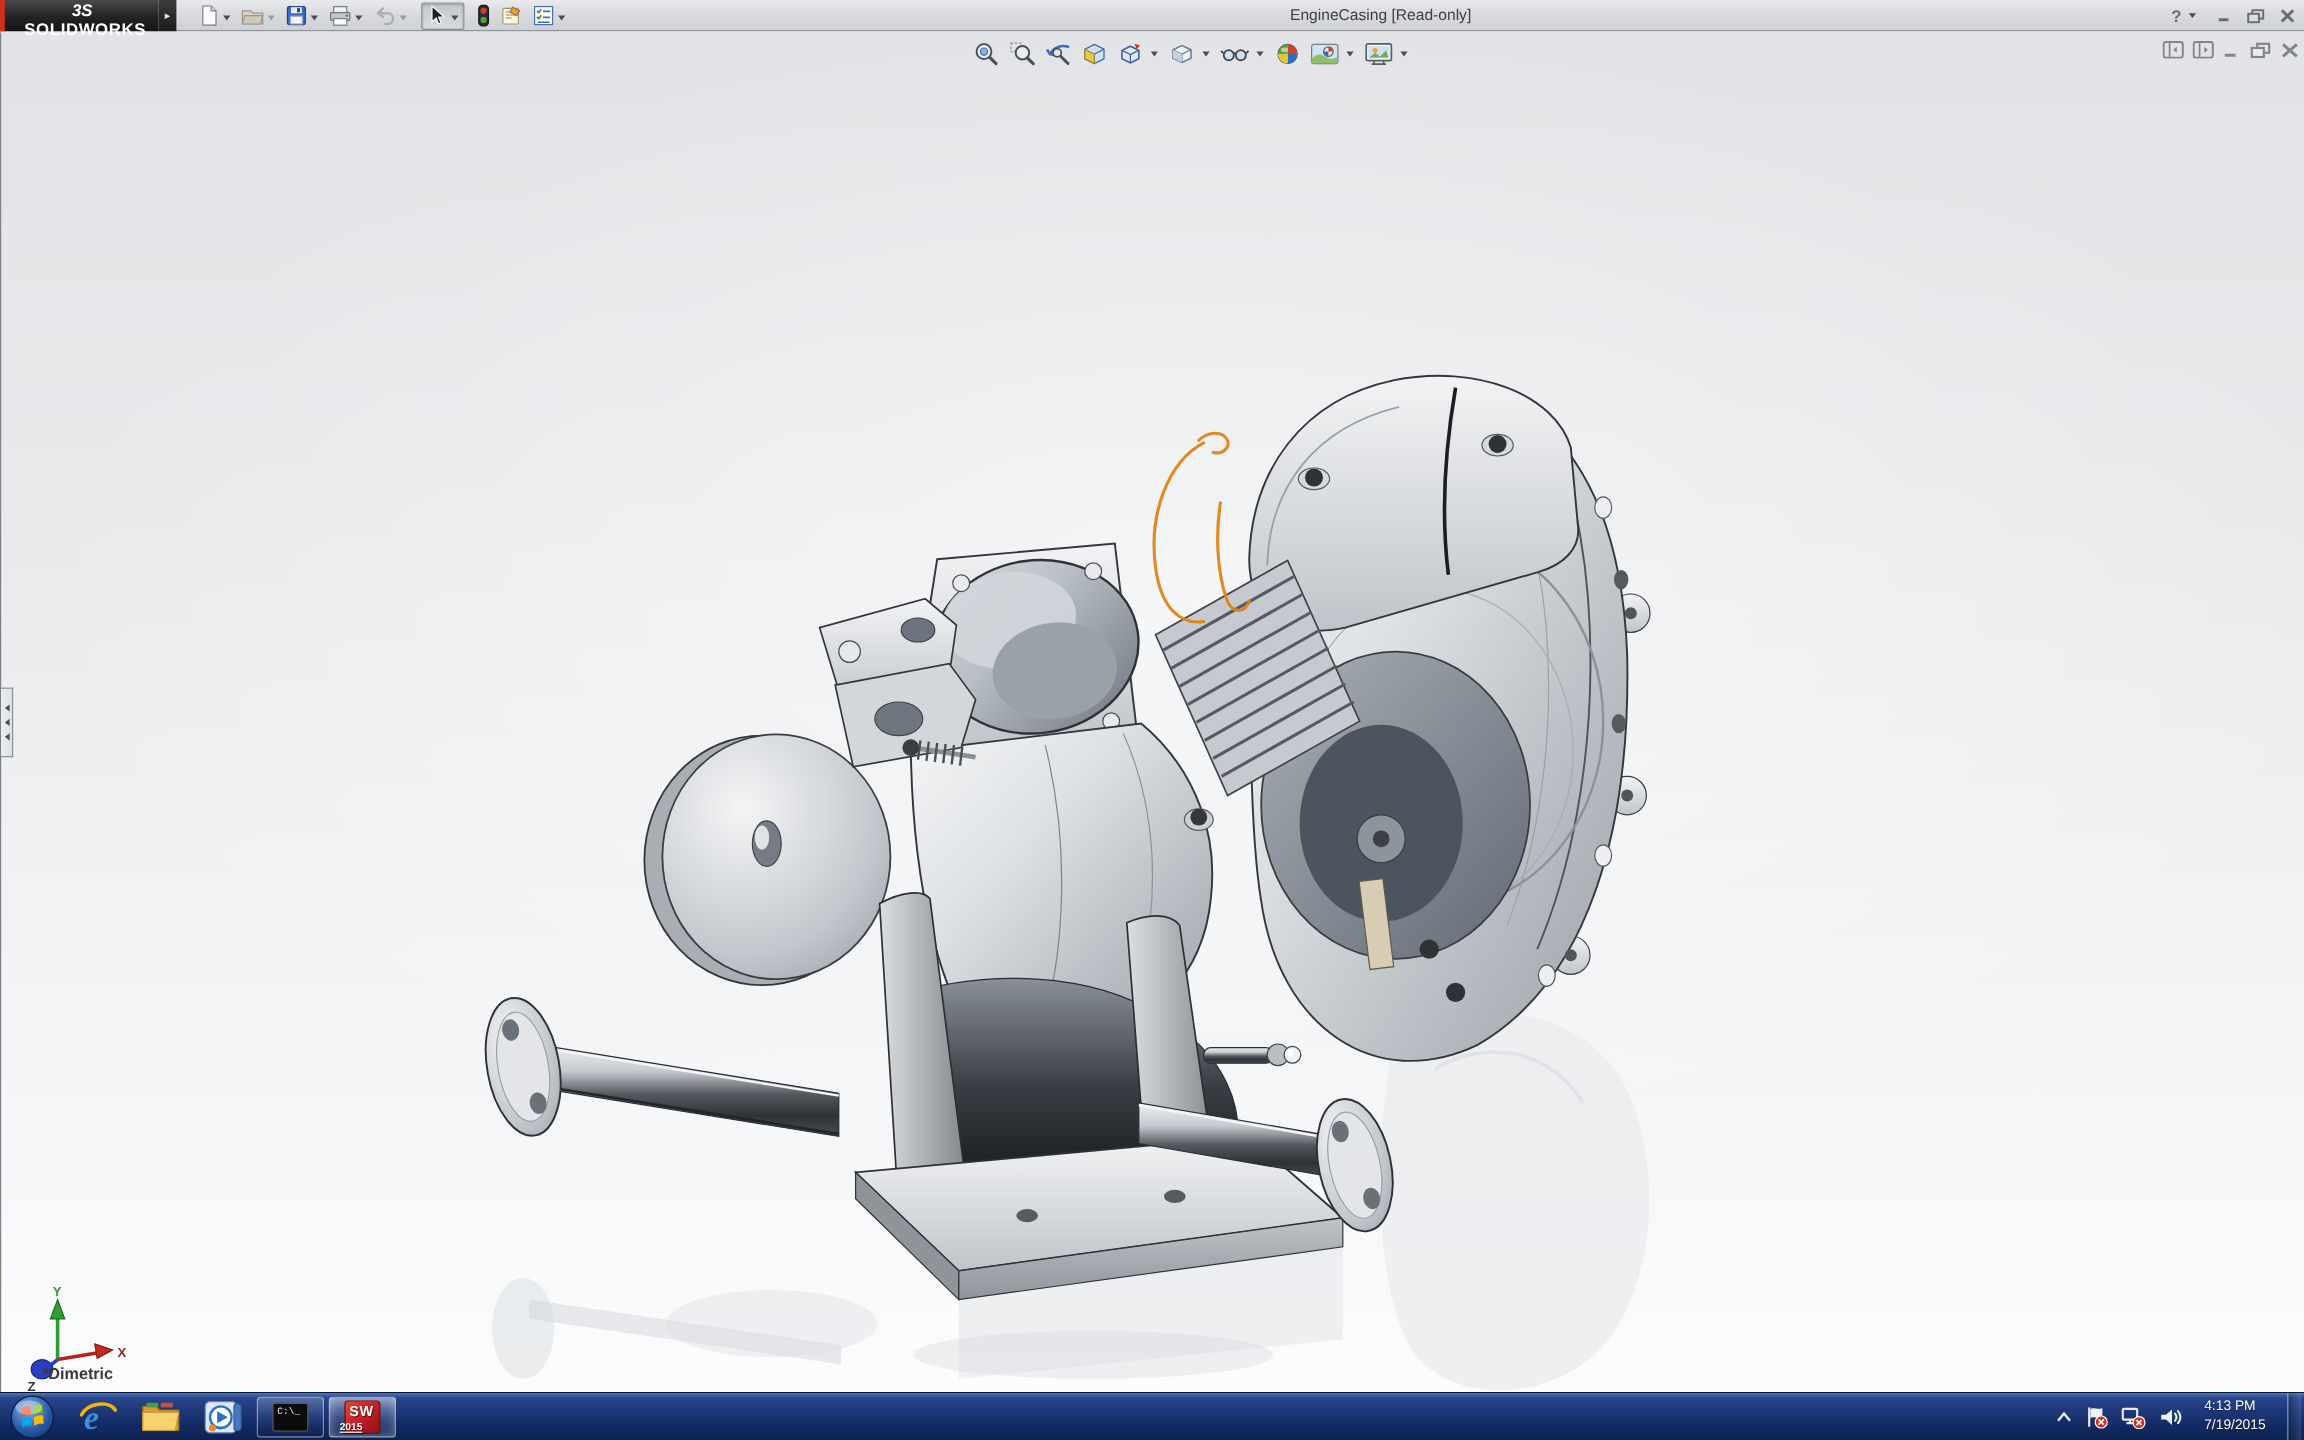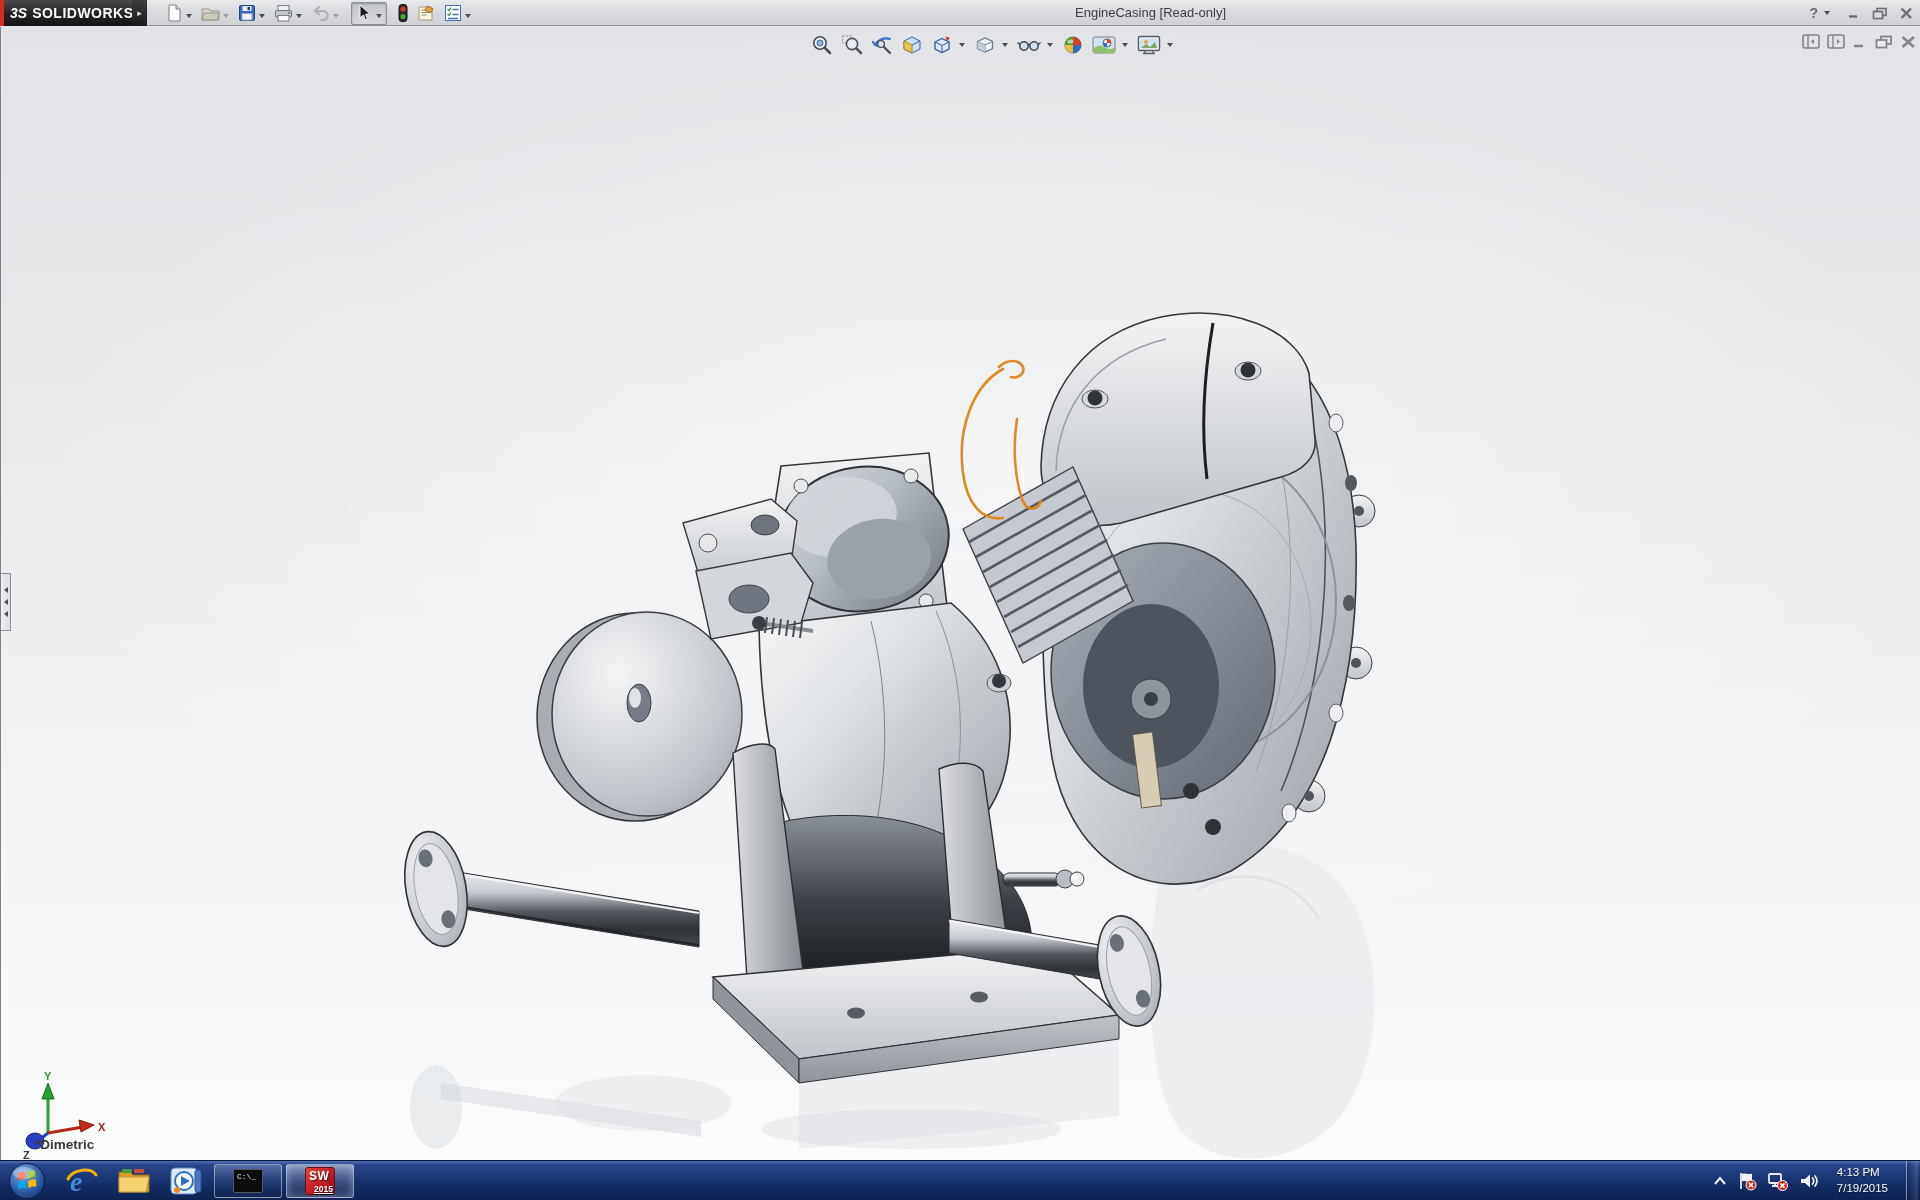--- a/index.html
+++ b/index.html
@@ -5,21 +5,21 @@
   * { margin:0; padding:0; box-sizing:border-box; }
   html,body { width:1920px; height:1200px; overflow:hidden;
     font-family:"Liberation Sans", sans-serif; background:#e8e9eb; }
 
   
   .titlebar { position:absolute; left:0; top:0; width:1920px; height:26px;
     background:linear-gradient(180deg,#e9eaec 0%,#d9dbde 45%,#cfd1d5 100%);
     border-bottom:1px solid #8f9298; z-index:50; }
   .brand { position:absolute; left:0; top:0; width:132px; height:26px;
     background:linear-gradient(180deg,#4a4a4c 0%,#232325 55%,#151517 100%);
-    display:flex; align-items:center; padding-left:10px; }
+    display:flex; align-items:center; padding-left:10px;flex-direction:column; }
   .brand::before { content:""; position:absolute; left:0; top:0; width:4px; height:26px;
     background:#d22d1e; }
   .brand-mark { color:#fff; font-style:italic; font-weight:bold; font-size:14px; margin-right:5px; }
   .brand-name { color:#fff; font-weight:bold; font-size:14px; letter-spacing:.5px; }
   .flyout { position:absolute; left:132px; top:0; width:15px; height:26px;
     background:linear-gradient(180deg,#3c3c3e,#1b1b1d); color:#e8e8e8; font-size:9px;
     display:flex; align-items:center; justify-content:center; }
   .qat { position:absolute; left:162px; top:1px; height:24px; display:flex; align-items:center; }
   .qat .tbtn { height:23px; display:flex; align-items:center; padding:0 2px; margin-right:2px; }
   .qat .drop { width:10px; text-align:center; }
@@ -63,33 +63,33 @@
 
   .modelwrap { position:absolute; left:350px; top:244px; width:1120px; height:889px; }
 
   
   .taskbar { position:absolute; left:0; top:1160px; width:1920px; height:40px;
     background:linear-gradient(180deg,#4e71b8 0%,#28468c 10%,#1b3574 45%,#122a62 70%,#0e2352 100%);
     border-top:1px solid #061638; display:flex; align-items:center; z-index:60; }
   .tb-left { display:flex; align-items:center; height:40px; }
   .orb { width:42px; height:42px; margin:0 8px 0 6px; position:relative; }
   .taskicon { width:52px; height:40px; display:flex; align-items:center; justify-content:center; }
-  .taskbtn { width:68px; height:34px; margin:0 2px; border:1px solid rgba(255,255,255,.45); border-radius:3px;
+  .taskbtn { width:56px; height:34px; margin:0 2px; border:1px solid rgba(255,255,255,.45); border-radius:3px;
     background:linear-gradient(180deg,rgba(255,255,255,.22),rgba(255,255,255,.06) 50%,rgba(0,0,0,.08));
     display:flex; align-items:center; justify-content:center; }
   .taskbtn.active { background:linear-gradient(180deg,rgba(255,255,255,.42),rgba(255,255,255,.16) 50%,rgba(255,255,255,.08));
     box-shadow:inset 0 0 8px rgba(255,255,255,.35); }
   .cmdface { width:30px; height:24px; background:#0c0c0c; border:1px solid #5a5a5a; border-radius:2px;
     color:#e8e8e8; font-family:"Liberation Mono",monospace; font-size:8px; padding:2px 0 0 3px; }
   .swface { width:30px; height:28px; position:relative;
     background:linear-gradient(135deg,#e24633 0%,#c01d24 55%,#8f1119 100%);
     border-radius:3px; border:1px solid #6d0d13; }
   .swface .sw { position:absolute; left:3px; top:1px; color:#fff; font-weight:bold; font-size:12px;
     text-shadow:1px 1px 1px rgba(0,0,0,.5); letter-spacing:.5px; }
-  .swface .yr { position:absolute; right:1px; bottom:0px; color:#fff; font-weight:bold; font-size:8.5px;
+  .swface .yr { position:absolute; right:14px; bottom:0px; color:#fff; font-weight:bold; font-size:8.5px;
     text-shadow:1px 1px 1px rgba(0,0,0,.6);text-decoration:underline; }
   .tb-spacer { flex:1; }
   .tray { display:flex; align-items:center; gap:10px; height:40px; padding-right:2px; }
   .clock { color:#fff; font-size:11.5px; text-align:left; line-height:1.35; text-shadow:0 1px 1px rgba(0,0,0,.6);
     padding:0 8px; }
   .showdesk { width:12px; height:40px; border-left:1px solid rgba(255,255,255,.4);
     background:linear-gradient(90deg,rgba(0,0,0,.15),rgba(255,255,255,.12)); }
 </style>
 </head>
 <body>

